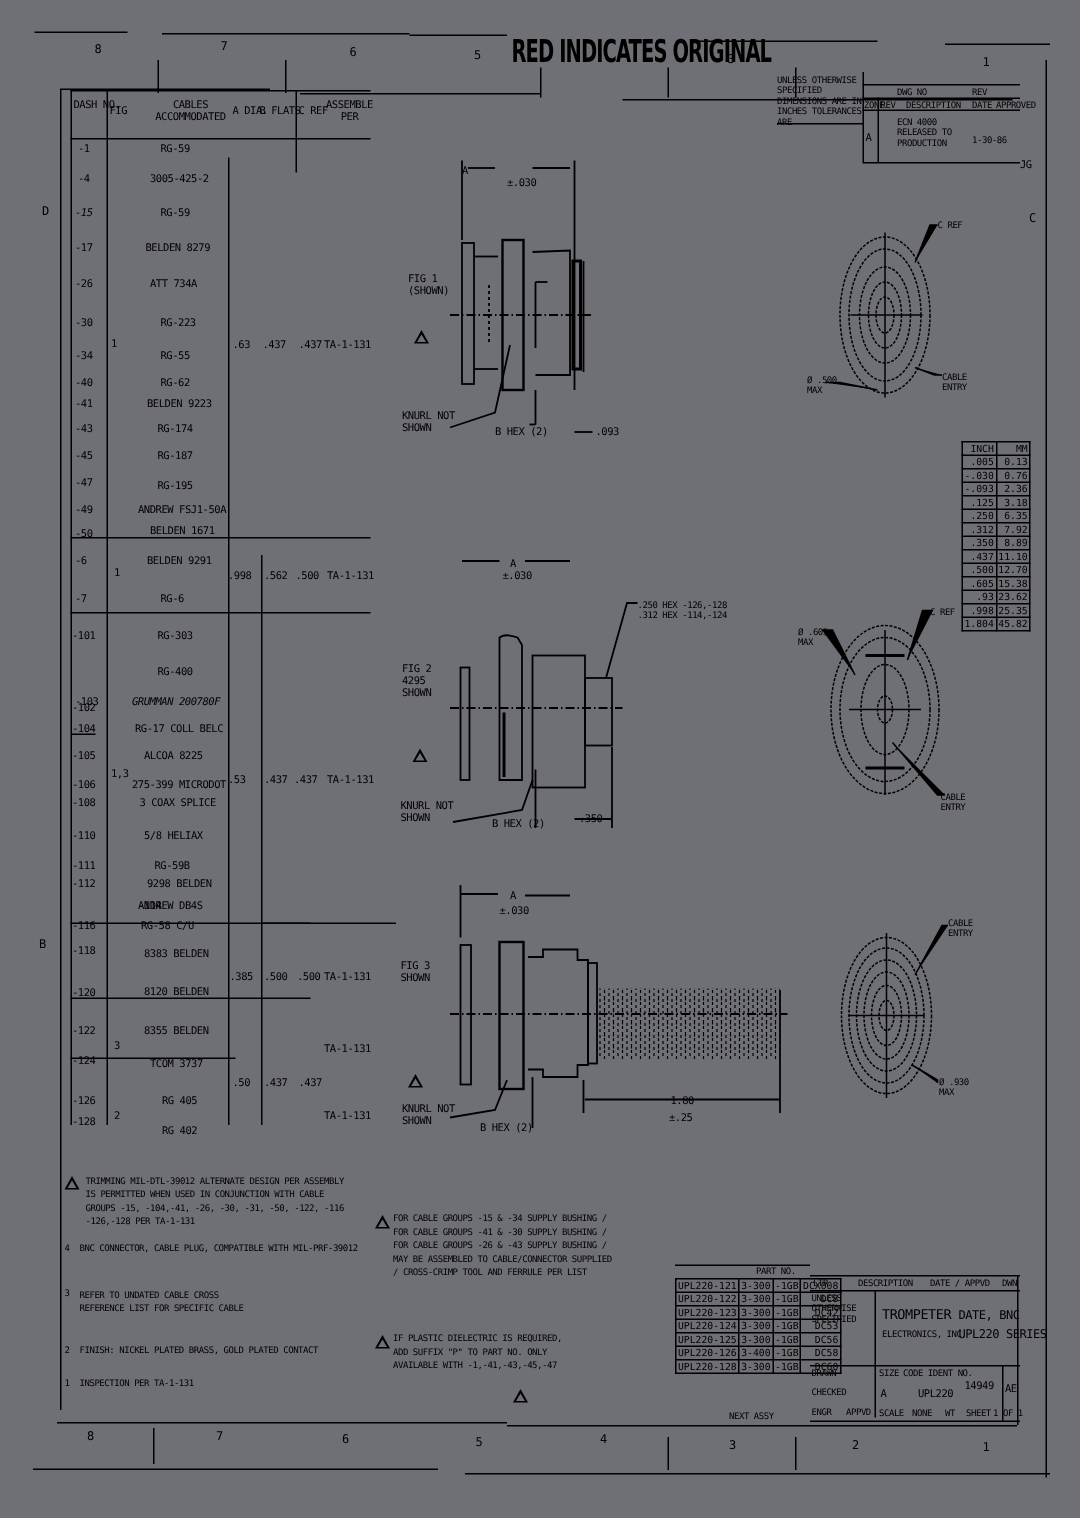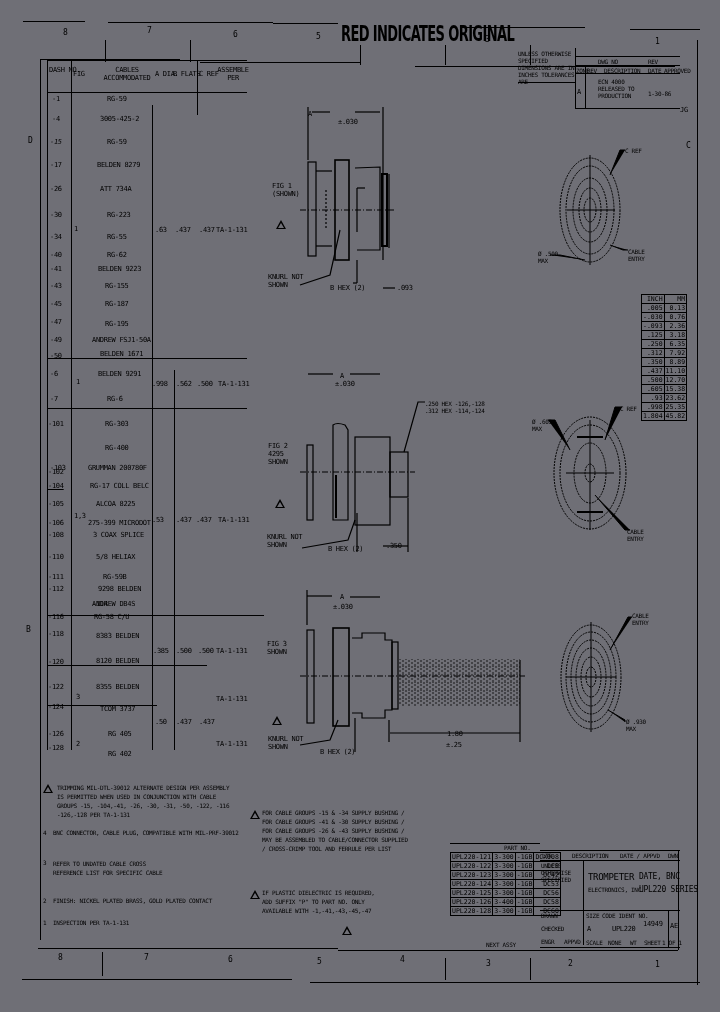--- a/index.html
+++ b/index.html
@@ -110,21 +110,21 @@
   <div class="t" style="left:100px;top:185px;">ATT 734A</div>
   <div class="t" style="left:50px;top:211px;">-30</div>
   <div class="t" style="left:107px;top:211px;">RG-223</div>
   <div class="t" style="left:50px;top:233px;">-34</div>
   <div class="t" style="left:107px;top:233px;">RG-55</div>
   <div class="t" style="left:50px;top:251px;">-40</div>
   <div class="t" style="left:107px;top:251px;">RG-62</div>
   <div class="t" style="left:50px;top:265px;">-41</div>
   <div class="t" style="left:98px;top:265px;">BELDEN 9223</div>
   <div class="t" style="left:50px;top:282px;">-43</div>
-  <div class="t" style="left:105px;top:282px;">RG-155</div>
+  <div class="t" style="left:105px;top:282px;">RG-174</div>
   <div class="t" style="left:50px;top:300px;">-45</div>
   <div class="t" style="left:105px;top:300px;">RG-187</div>
   <div class="t" style="left:50px;top:318px;">-47</div>
   <div class="t" style="left:105px;top:320px;">RG-195</div>
   <div class="t" style="left:50px;top:336px;">-49</div>
   <div class="t" style="left:92px;top:336px;">ANDREW FSJ1-50A</div>
   <div class="t" style="left:50px;top:352px;">-50</div>
   <div class="t" style="left:100px;top:350px;">BELDEN 1671</div>
   <div class="t" style="left:74px;top:225px;">1</div>
   <div class="t" style="left:155px;top:226px;">.63</div>
@@ -136,21 +136,21 @@
 <div>
   <div class="t" style="left:50px;top:370px;">-6</div>
   <div class="t" style="left:98px;top:370px;">BELDEN 9291</div>
   <div class="t" style="left:50px;top:395px;">-7</div>
   <div class="t" style="left:107px;top:395px;">RG-6</div>
   <div class="t" style="left:48px;top:420px;">-101</div>
   <div class="t" style="left:105px;top:420px;">RG-303</div>
   <div class="t" style="left:48px;top:444px;margin-top:24px;">-102</div>
   <div class="t" style="left:105px;top:444px;">RG-400</div>
   <div class="t" style="left:50px;top:464px;">-103</div>
-  <div class="t" style="left:88px;top:464px;">GRUMMAN 200780F</div>
+  <div class="t" style="left:88px;top:464px;font-style:italic;">GRUMMAN 200780F</div>
   <div class="t" style="left:48px;top:482px;text-decoration:underline;">-104</div>
   <div class="t" style="left:90px;top:482px;">RG-17 COLL BELC</div>
   <div class="t" style="left:76px;top:378px;">1</div>
   <div class="t" style="left:152px;top:380px;">.998</div>
   <div class="t" style="left:176px;top:380px;">.562</div>
   <div class="t" style="left:197px;top:380px;">.500</div>
   <div class="t" style="left:218px;top:380px;">TA-1-131</div>
 </div>
 
 <div>

